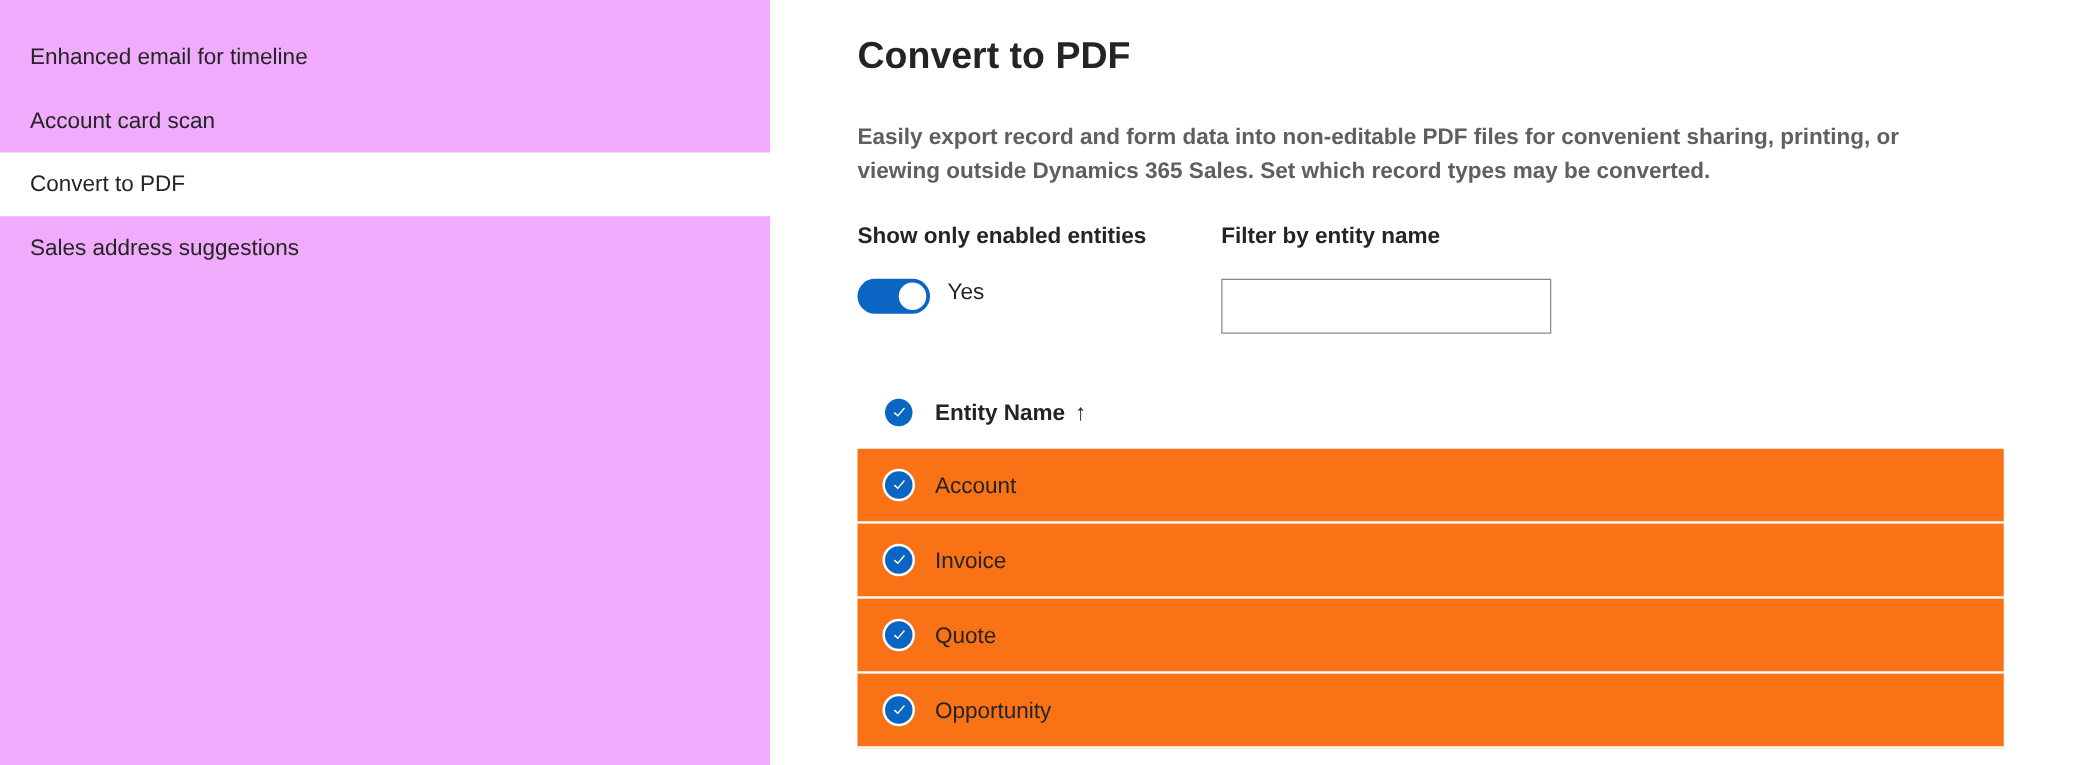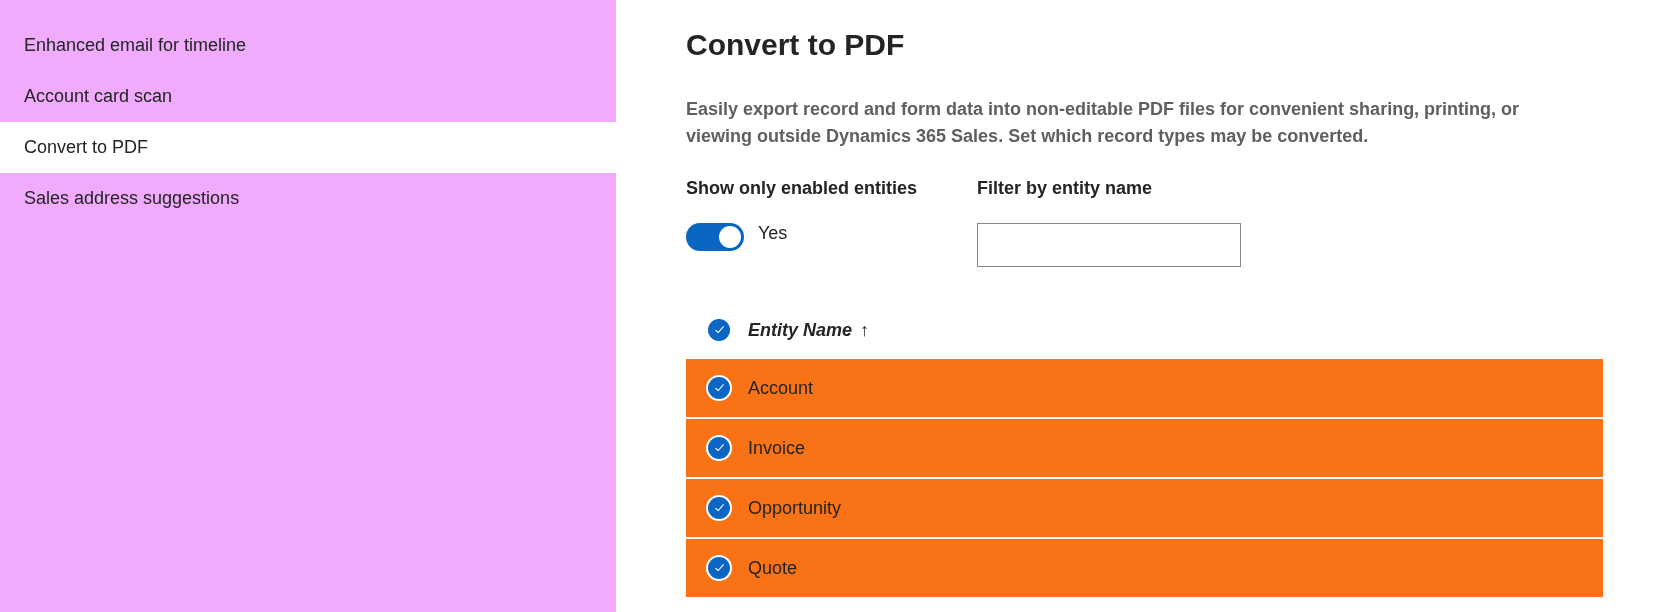--- a/index.html
+++ b/index.html
@@ -124,21 +124,20 @@
       box-shadow: 0 0 0 2px #fff;
     }
     .col-header {
       display: flex;
       align-items: flex-start;
       gap: 8px;
       font-size: 18px;
       font-weight: 600;
       color: #242424;
       cursor: pointer;
-      font-style: italic;
     }
     .sort-arrow {
       font-size: 18px;
       color: #242424;
     }
     .row {
       display: flex;
       align-items: center;
       gap: 18px;
       padding: 18px 22px;
@@ -206,24 +205,24 @@
           </svg>
       </div>
       <span>Invoice</span>
     </div>
     <div class="row">
       <div class="check-circle">
         <svg viewBox="0 0 16 16">
             <path d="M13.5 3.5l-7 8L2.5 8l1-1 3 2.5 6-7z"></path>
           </svg>
       </div>
+      <span>Quote</span>
+    </div>
+    <div class="row">
+      <div class="check-circle">
+        <svg viewBox="0 0 16 16">
+            <path d="M13.5 3.5l-7 8L2.5 8l1-1 3 2.5 6-7z"></path>
+          </svg>
+      </div>
       <span>Opportunity</span>
-    </div>
-    <div class="row">
-      <div class="check-circle">
-        <svg viewBox="0 0 16 16">
-            <path d="M13.5 3.5l-7 8L2.5 8l1-1 3 2.5 6-7z"></path>
-          </svg>
-      </div>
-      <span>Quote</span>
     </div>
   </div>
 </main>
 
 </body></html>

